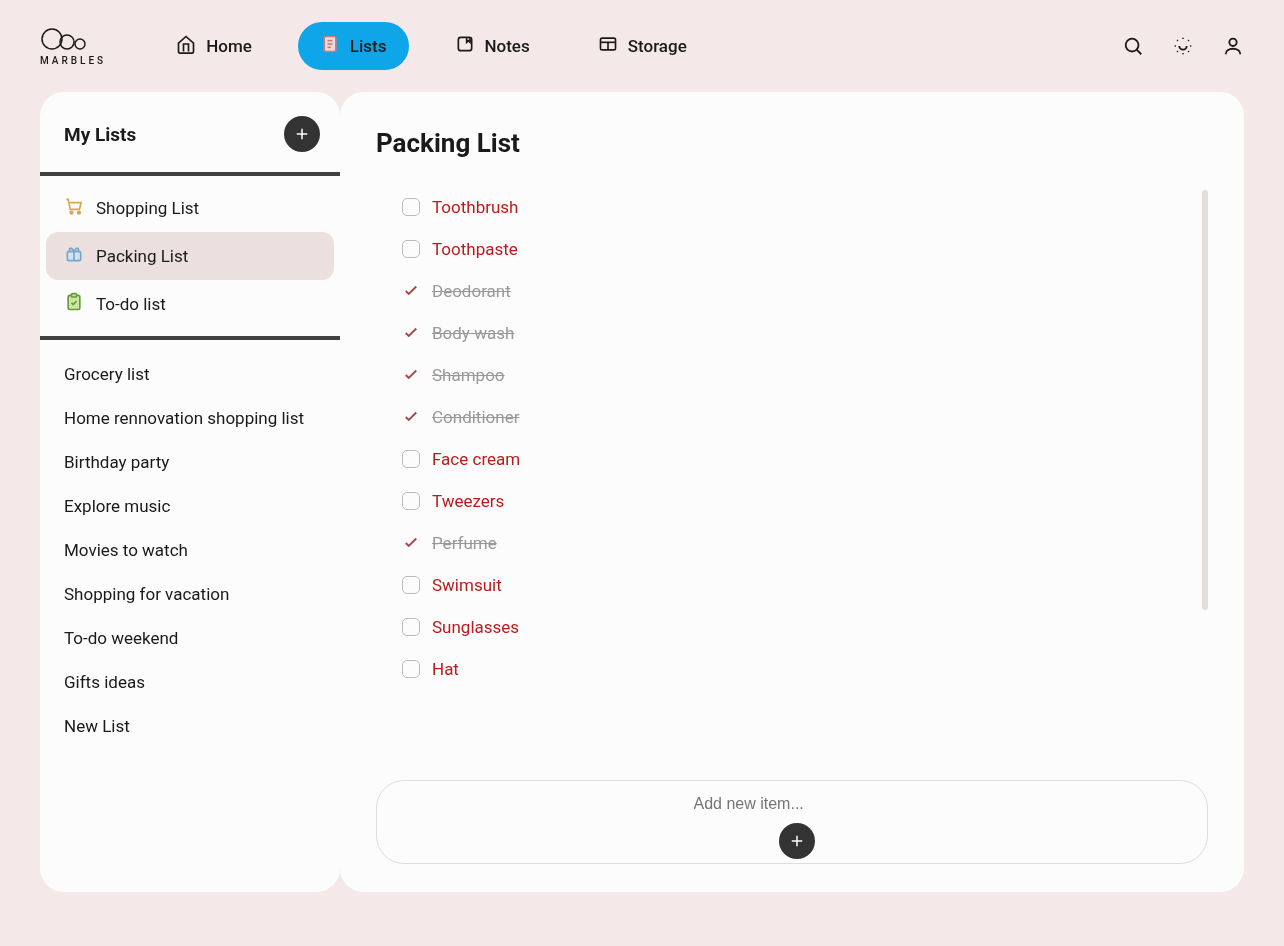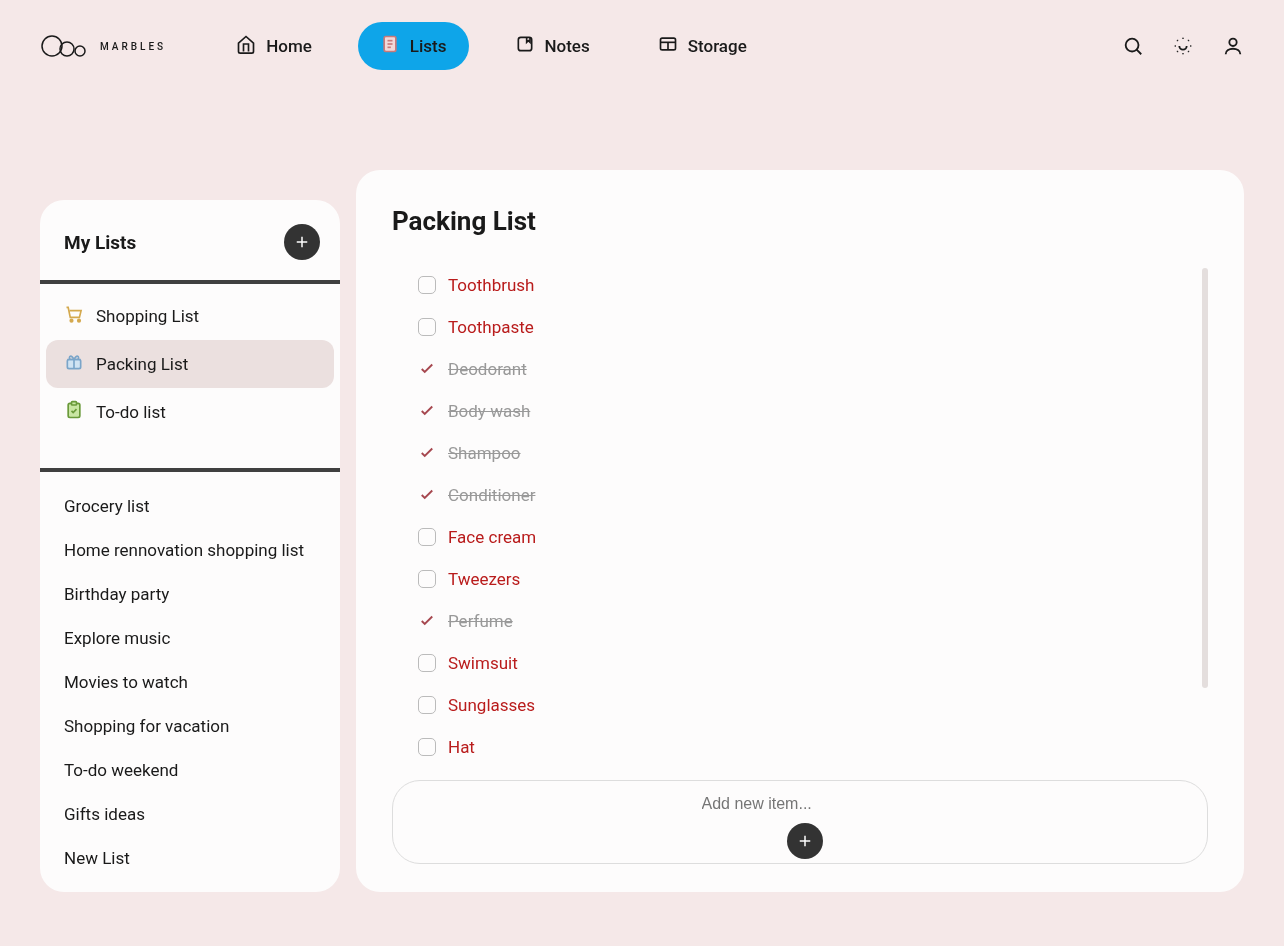--- a/index.html
+++ b/index.html
@@ -16,23 +16,23 @@
       padding: 22px 40px;
       justify-content: space-between;
     }
     .nav-left {
       display: flex;
       align-items: center;
       gap: 48px;
     }
     .logo {
       display: flex;
-      flex-direction: row;
-      align-items: center;
-      gap: 12px;
+      flex-direction: column;
+      align-items: flex-start;
+      gap: 4px;
     }
     .logo-icon {
       display: flex;
       justify-content: center;
     }
     .logo-text {
       font-size: 10px;
       letter-spacing: 3px;
       font-weight: 500;
       color: #1a1a1a;
@@ -63,24 +63,23 @@
     }
     .icon-btn {
       cursor: pointer;
       color: #1a1a1a;
       display: flex;
       align-items: center;
       justify-content: center;
     }
     .content {
       display: flex;
-      gap: 16px;
+      gap: 0;
       padding: 0 40px;
       height: 800px;
-      align-items: flex-end;
     }
     .sidebar {
       width: 300px;
       background: #fdfcfc;
       border-radius: 24px;
       display: flex;
       flex-direction: column;
       overflow: hidden;
     }
     .sidebar-header {
@@ -126,21 +125,20 @@
       padding: 12px 18px;
       cursor: pointer;
       font-size: 17px;
       color: #1a1a1a;
     }
     .sidebar-section.secondary {
       padding: 12px 6px;
       display: flex;
       flex-direction: column;
       gap: 0;
-      margin-top: 24px;
     }
     .main-panel {
       flex: 1;
       background: #fdfcfc;
       border-radius: 24px;
       display: flex;
       flex-direction: column;
       position: relative;
       padding: 36px 36px 28px 36px;
     }

